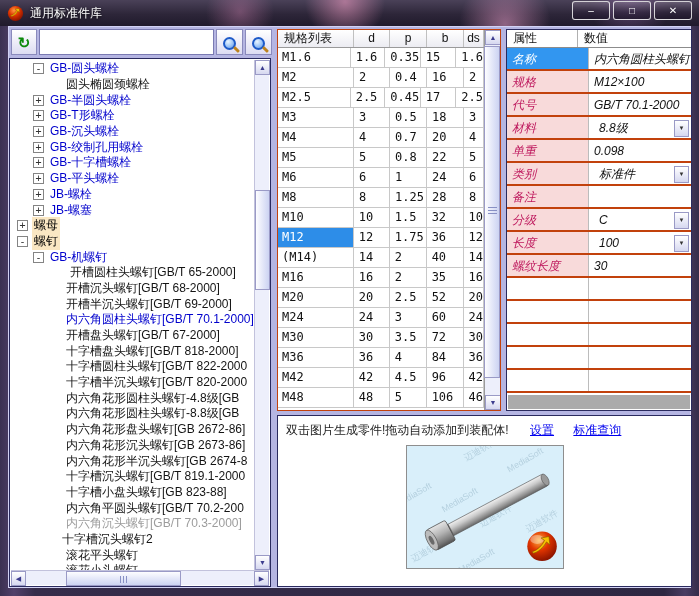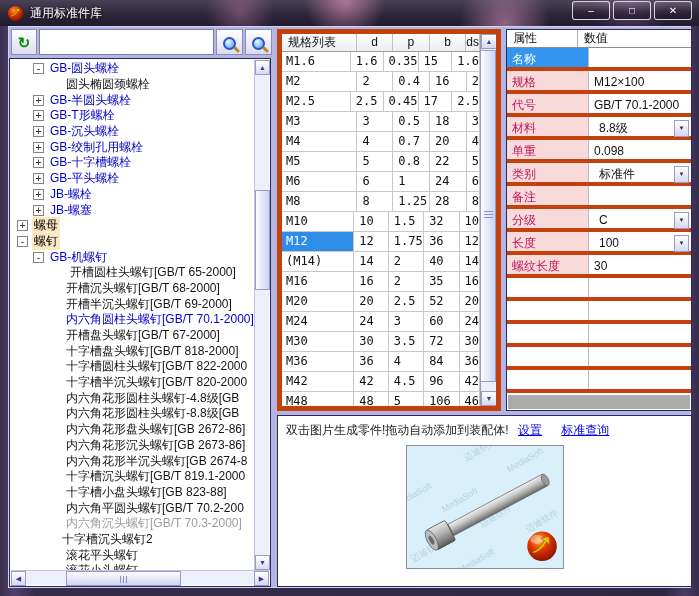--- a/index.html
+++ b/index.html
@@ -57,58 +57,58 @@
 .tree-panel .vthumb { top:130px; height:100px; }
 .hscroll { position:absolute; left:1px; right:1px; bottom:1px; height:15px; background:#edeffb; border-top:1px solid #c2c2dc; z-index:3; }
 .hscroll .arr-left{left:0;top:0;} .hscroll .arr-right{right:0;top:0;}
 .hthumb { position:absolute; top:0; height:15px; left:55px; width:115px; background:linear-gradient(180deg,#fdfdff,#ccd3f2); border:1px solid #9a9ac6; cursor:grab; }
 .hgrip { position:absolute; left:50%; top:4px; transform:translateX(-50%); width:9px; height:7px;
   background:repeating-linear-gradient(90deg,#8890c4 0 1px,transparent 1px 3px); }
 .vgrip { position:absolute; left:3px; top:50%; transform:translateY(-50%); width:9px; height:9px;
   background:repeating-linear-gradient(180deg,#8890c4 0 1px,transparent 1px 3px); }
 
 
-.table-panel { position:absolute; left:268px; top:2px; width:224px; height:382px; background:#fff; border:5px solid #c2410c; overflow:hidden; }
+.table-panel { position:absolute; left:268px; top:2px; width:224px; height:382px; background:#fff; border:1px solid #c2410c; overflow:hidden; }
 .thead { position:absolute; left:0; top:0; right:16px; height:18px; display:flex; background:linear-gradient(180deg,#ffffff,#ececf2); border-bottom:1px solid #9a9a9a; }
 .th { font-size:12px; line-height:17px; border-right:1px solid #c0c0c0; color:#111; }
 .c0 { width:76px; padding-left:6px; } .c1 { width:36px; text-align:center; } .c2 { width:37px; text-align:center; }
 .c3 { width:37px; text-align:center; } .c4 { flex:1; text-align:center; }
 .tbody { position:absolute; left:0; top:18px; right:16px; bottom:0; overflow:hidden; }
 .trow { height:20px; display:flex; border-bottom:1px solid #c8c8c8; cursor:pointer; }
 .tc { font-family:"DejaVu Sans Mono",monospace; font-size:12px; line-height:19px; border-right:1px solid #c8c8c8; padding-left:4px; color:#111; text-align:left; }
 .tc.c1,.tc.c2,.tc.c3,.tc.c4 { text-align:left; padding-left:5px; }
 .trow.selected .tc.c0 { background:#2d8de8; color:#fff; }
 .table-panel .vscroll { top:0; right:0; bottom:0; width:16px; border-left:1px solid #9a9a9a; }
 .table-panel .scroll-btn { width:16px; }
 .table-panel .vthumb { width:16px; left:-1px; top:16px; height:332px; }
 .table-panel .vgrip { top:160px; transform:none; left:3px; }
 
 
 .props-panel { position:absolute; left:497px; top:2px; width:186px; height:382px; background:#fff; border:1px solid #2a2a5e; overflow:hidden; }
 .phead { display:flex; height:18px; border-bottom:1px solid #8c8c8c; background:#fff; }
 .ph { font-size:12px; line-height:17px; padding-left:6px; color:#111; }
 .ph.l { width:71px; border-right:1px solid #b0b0b0; } .ph.r { flex:1; }
 .prows { position:absolute; left:0; top:18px; right:0; height:347px; overflow:hidden; }
-.prow { height:23px; display:flex; border-bottom:4px solid #c2410c; position:relative; }
+.prow { height:23px; display:flex; border-bottom:2px solid #c2410c; position:relative;font-style:italic; }
 .plabel { flex:0 0 82px; background:#f8dada; border-right:1px solid #bcbcbc; font-size:12px; line-height:22px; padding-left:5px; color:#be185d; }
 .pvalue { flex:1; font-size:12px; line-height:22px; padding-left:5px; color:#111; overflow:hidden; white-space:nowrap; cursor:text; }
 .prow.selected .plabel { background:#3296f0; color:#fff; }
 .prow.empty .plabel { background:#fff; }
 .prow.combo .pvalue { padding-left:10px; }
 .combo-arrow { display:none; }
 .prow.combo .combo-arrow { display:block; position:absolute; right:2px; top:3px; width:15px; height:17px;
   background:linear-gradient(180deg,#ffffff,#d6d8f0); border:1px solid #9a9ac6; font-size:6px; line-height:15px; text-align:center; color:#333; cursor:pointer; }
 .combo-arrow::after { content:"▼"; }
 .props-strip { position:absolute; left:1px; right:1px; bottom:1px; height:14px; background:#ababab; }
 
 
 .bottom-panel { position:absolute; left:268px; top:388px; width:415px; height:172px; background:#fff; border:1px solid #2a2a5e; }
 .hint-line { padding:6px 0 0 8px; font-size:12px; color:#1c1c1c; white-space:nowrap; }
 .hint-line a { color:#0000ee; text-decoration:underline; cursor:pointer; }
-.hint-line a.l1 { margin-left:6px;text-align:center; } .hint-line a.l2 { margin-left:16px; }
+.hint-line a.l1 { margin-left:18px;text-align:center; } .hint-line a.l2 { margin-left:16px; }
 .preview { position:absolute; left:50%; transform:translateX(-50%); top:29px; width:158px; height:124px; background:#d9effa; border:1px solid #8e8e8e; cursor:pointer; }
 .preview svg { display:block; width:100%; height:100%; }
 </style>
 </head>
 <body>
 
 <div class="window">
 
   <div class="titlebar">
     <svg class="app-icon" viewBox="0 0 17 17">
@@ -492,20 +492,21 @@
 
     <div class="props-panel">
       <div class="phead">
         <div class="ph l">属性</div>
         <div class="ph r">数值</div>
       </div>
       <div class="prows">
 
           <div class="prow selected">
             <span class="plabel">名称</span>
+            <span class="pvalue">内六角圆柱头螺钉</span>
 
           </div>
 
           <div class="prow">
             <span class="plabel">规格</span>
             <span class="pvalue">M12×100</span>
 
           </div>
 
           <div class="prow">

